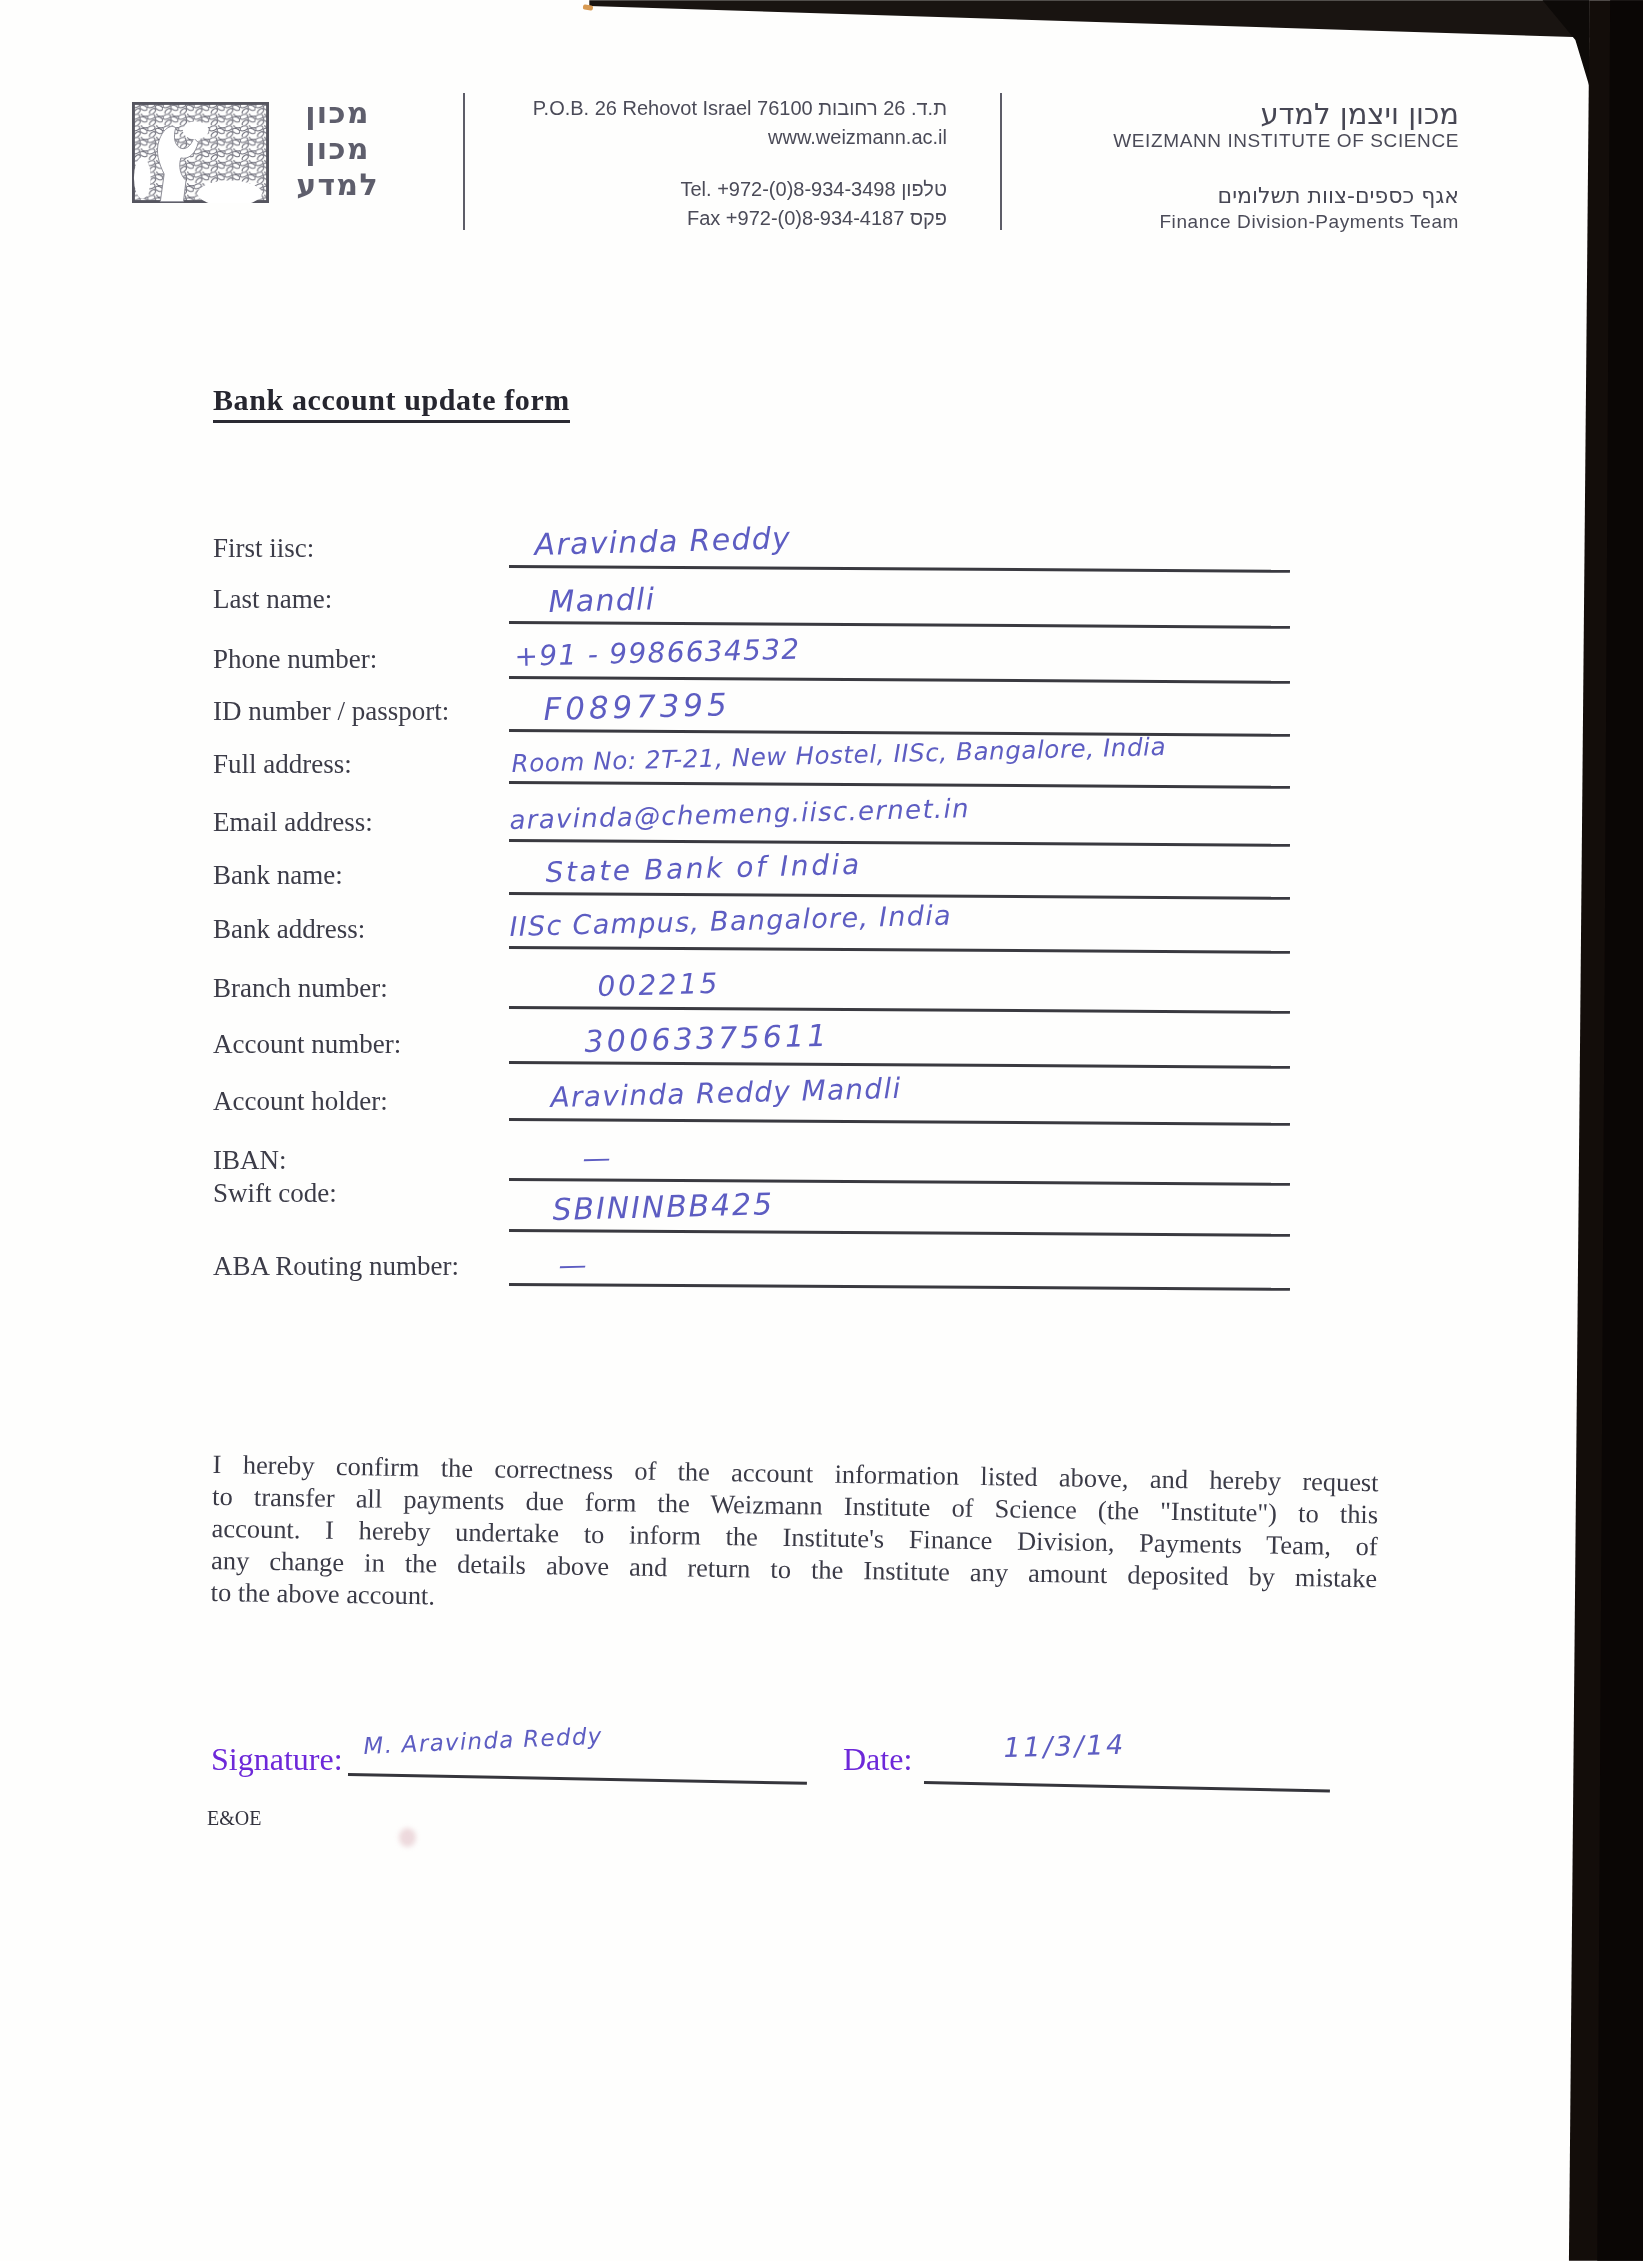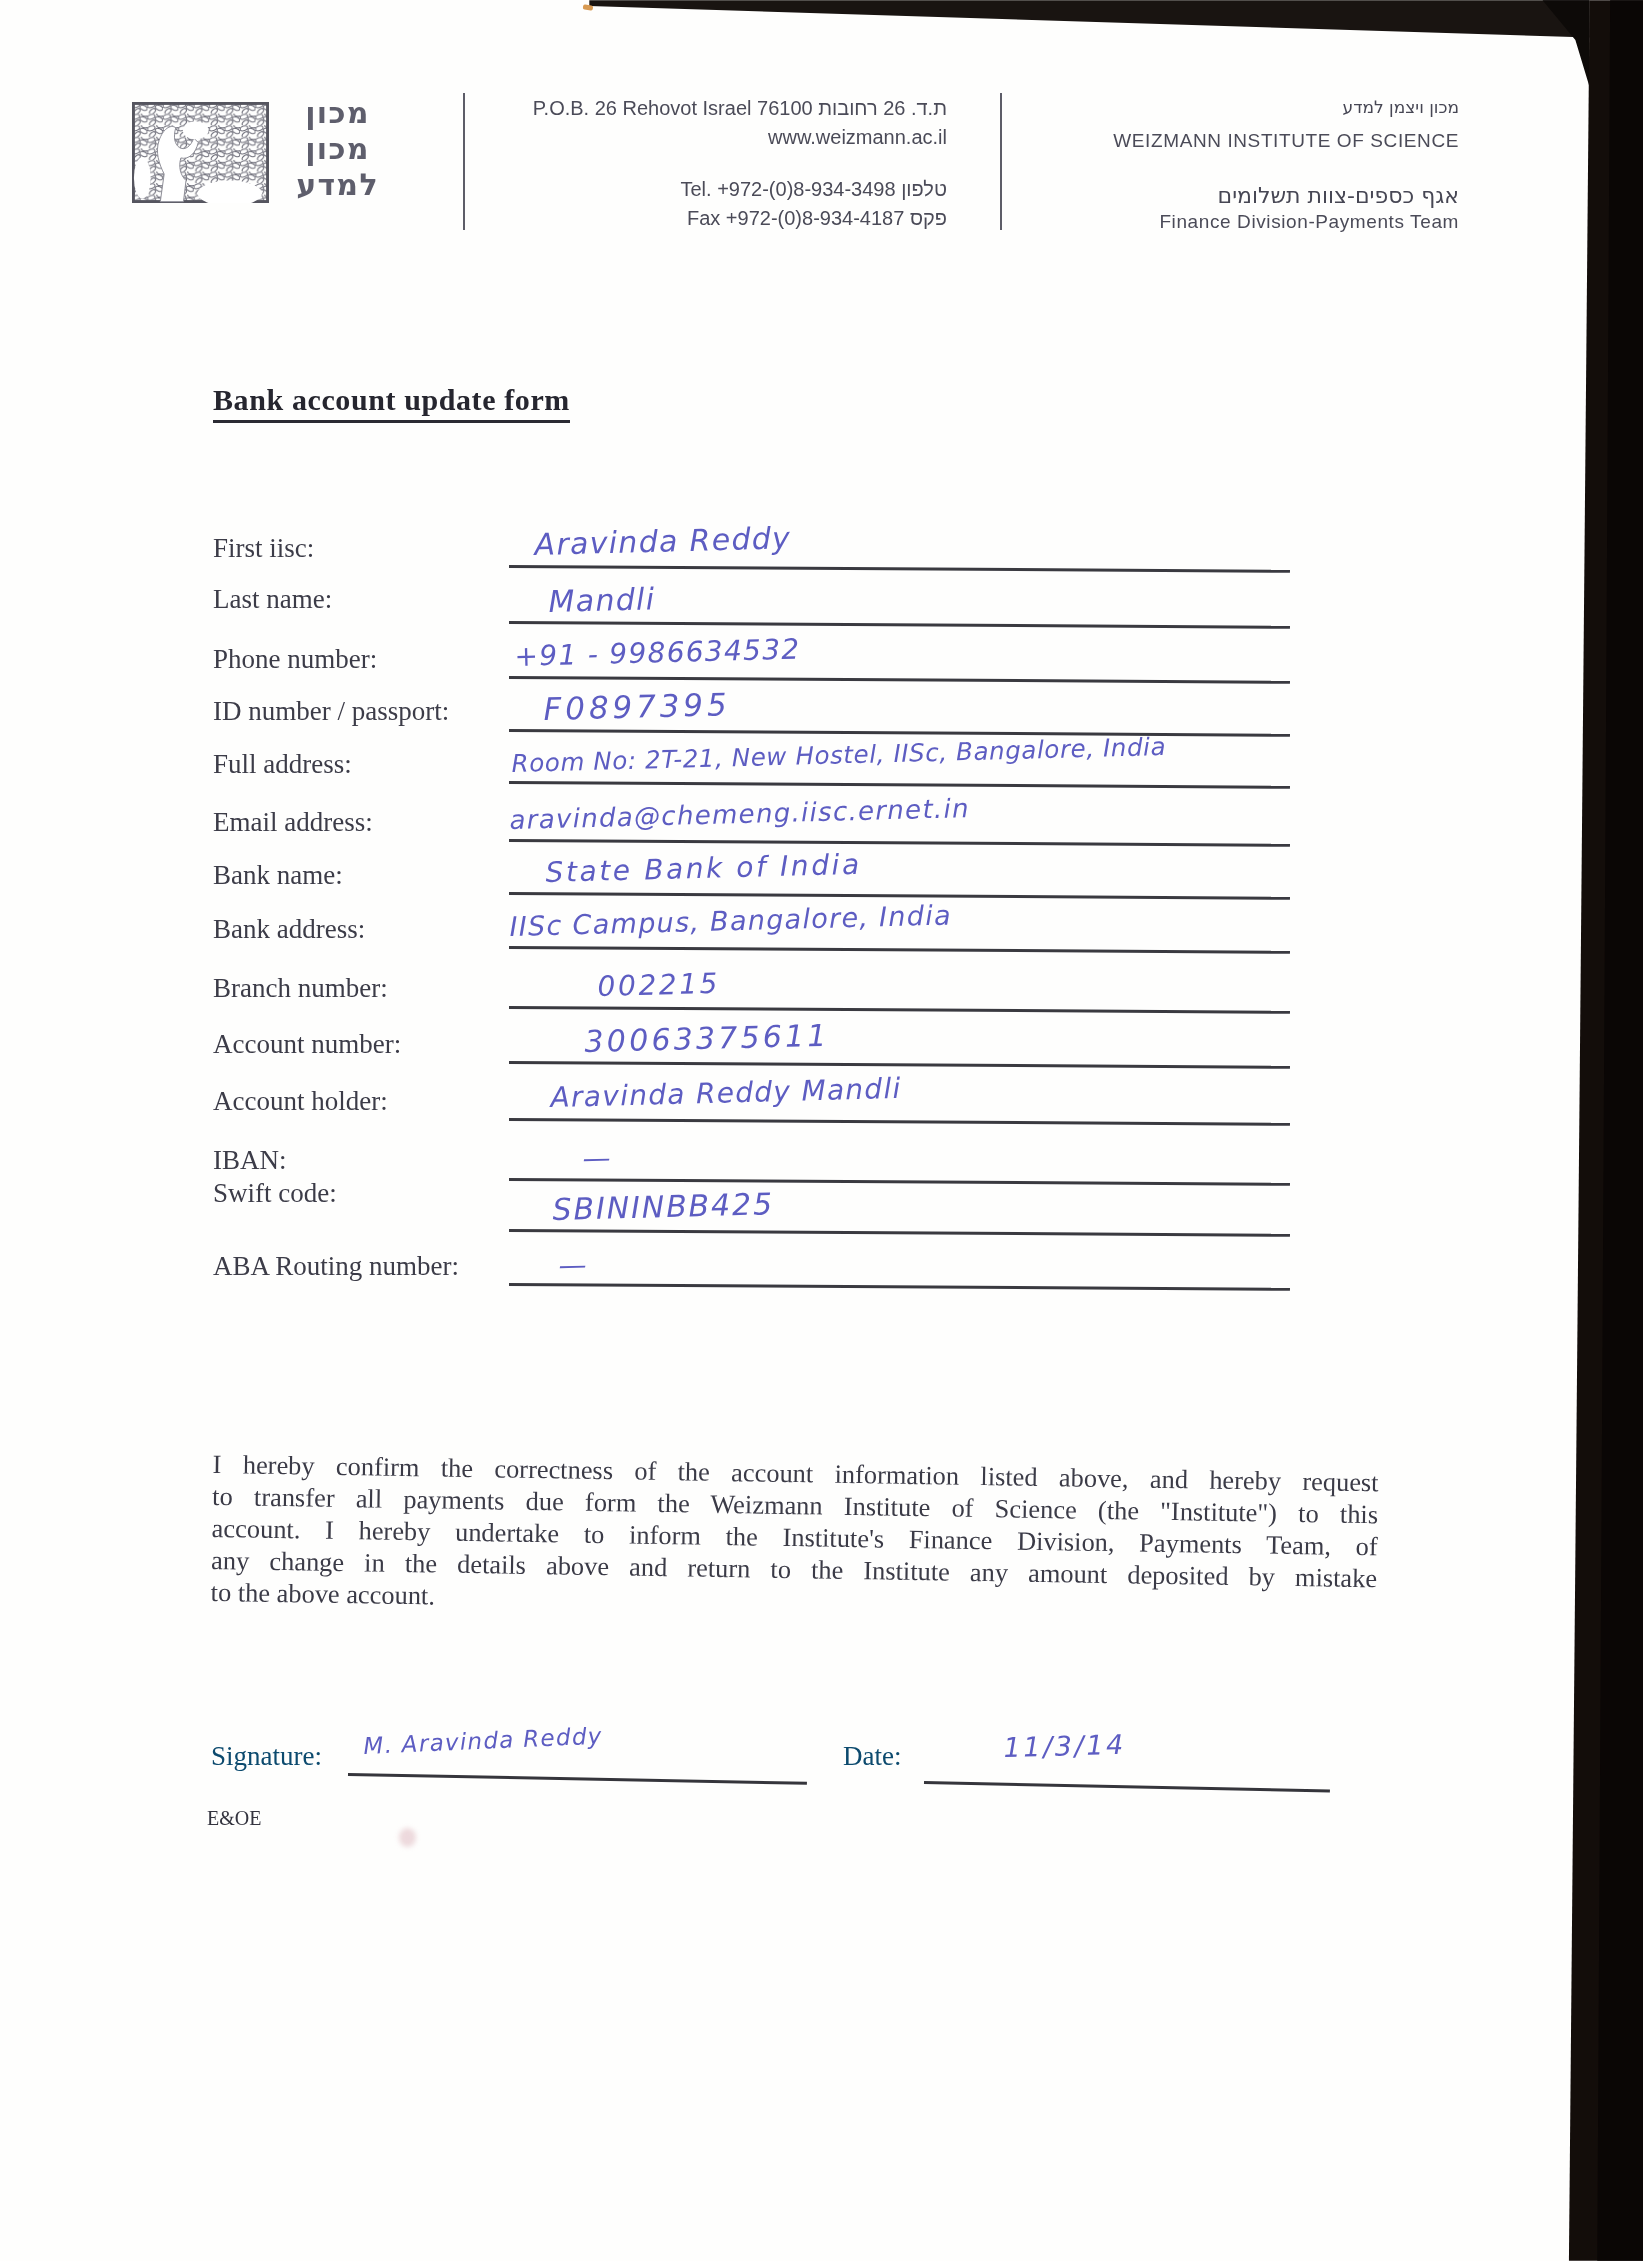--- a/index.html
+++ b/index.html
@@ -23,21 +23,21 @@
     color:#5e5e6c; text-align:center; letter-spacing:1.3px;
   }
   .vdiv { position:absolute; top:93px; width:1.9px; height:137px; background:#5d5d68; }
   .hdr-line {
     position:absolute; white-space:nowrap;
     font-family:"Liberation Sans","DejaVu Sans",sans-serif;
     color:#4b4b58; font-size:20px;
   }
   .contact { right:696px; text-align:right; }
   .inst { right:184px; text-align:right; }
-  .inst-he { font-size:17px; color:#474754; font-family:"DejaVu Sans",sans-serif; }
+  .inst-he { font-size:29px; color:#474754; font-family:"DejaVu Sans",sans-serif; }
   .inst-en { font-size:19px; letter-spacing:0.6px; color:#4b4b58; }
   
   .form-title {
     position:absolute; left:213px; top:383px;
     font-size:30px; font-weight:bold; color:#26262f;
     border-bottom:3.9px solid #2b2b33; padding-bottom:3px;
     letter-spacing:0.6px; white-space:nowrap;
   }
   .instruction {
     position:absolute; left:213px; top:452px;
@@ -62,21 +62,21 @@
   }
   
   .declaration {
     position:absolute; left:213px; top:1448px; width:1166px;
     font-size:26.4px; line-height:32px; color:#3b3b47;
     transform:rotate(0.9deg); transform-origin:left top;
   }
   .decl-line { white-space:nowrap; }
   .decl-line.just { white-space:normal; text-align:justify; text-align-last:justify; }
   
-  .sig-label { position:absolute; font-size:27px; color:#0c4a6e; white-space:nowrap; }
+  .sig-label { position:absolute; font-size:32px; color:#6d28d9; white-space:nowrap; }
   .sig-line { position:absolute; height:3.2px; background:#35353b; transform-origin:left center; }
   .eoe { position:absolute; left:207px; top:1807px; font-size:20px; color:#34343f; }
   .smudge {
     position:absolute; left:399px; top:1828px; width:17px; height:19.3px;
     background:rgba(205,150,160,0.35); border-radius:50%; filter:blur(2.6px);
   }
   .orange-dot {
     position:absolute; left:583px; top:5.2px; width:10.3px; height:4.5px;
     background:#d89a52; border-radius:1.9px; transform:rotate(8deg);
   }

